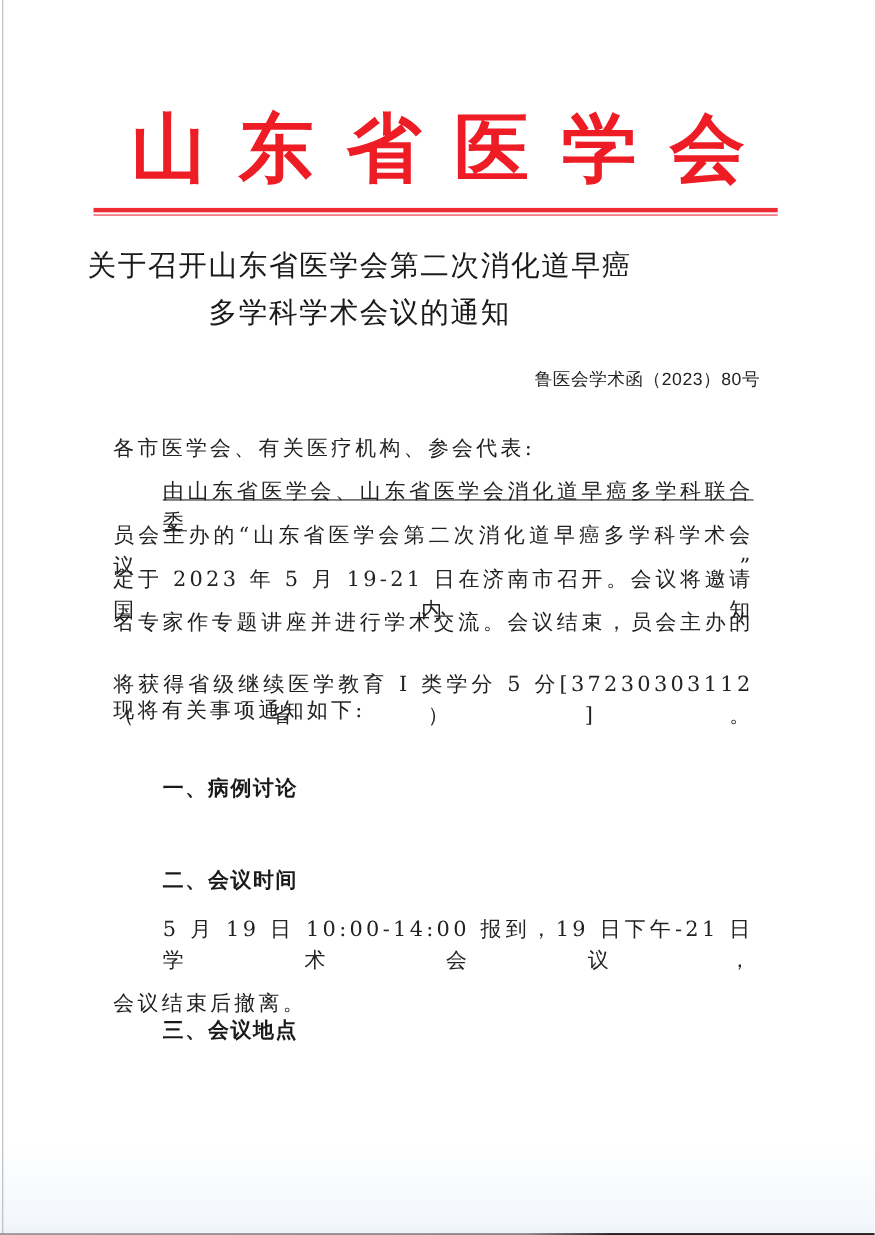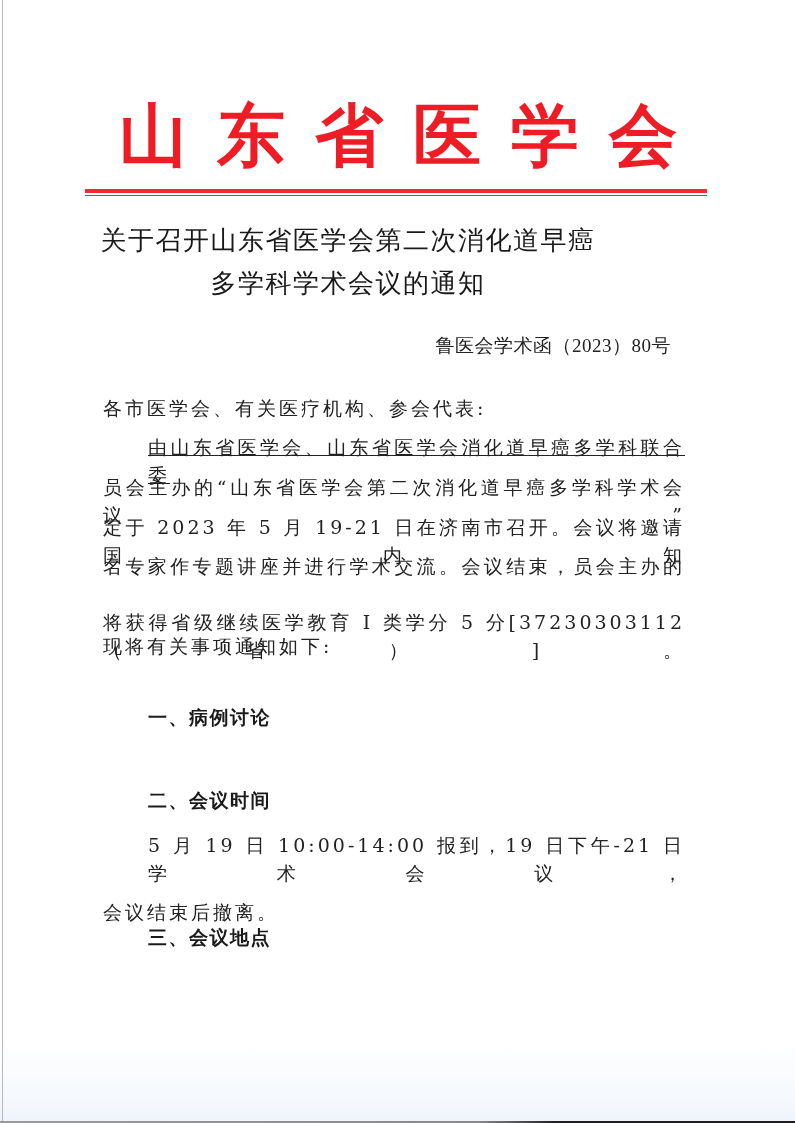--- a/index.html
+++ b/index.html
@@ -72,35 +72,34 @@
       height: 1px;
       background: #ee2a35;
     }
 
     
     .title-line {
       position: absolute;
       left: 0;
       width: 654px;
       text-align: center;
-      font-family: Liberation Serif, serif;
+      font-family: Liberation Sans, sans-serif;
       font-size: 26px;
       letter-spacing: 1.5px;
       color: #1a1a1a;
       line-height: 34px;
-      padding-left: 21px;
     }
 
     
     .doc-number {
       position: absolute;
-      right: 124px;
+      right: 104px;
       top: 333px;
-      font-family: Liberation Serif, serif;
-      font-size: 19px;
+      font-family: Liberation Sans, sans-serif;
+      font-size: 16px;
       line-height: 26px;
       color: #222;
       letter-spacing: 0.5px;
       white-space: nowrap;
     }
 
     
     .line {
       position: absolute;
       left: 103px;

